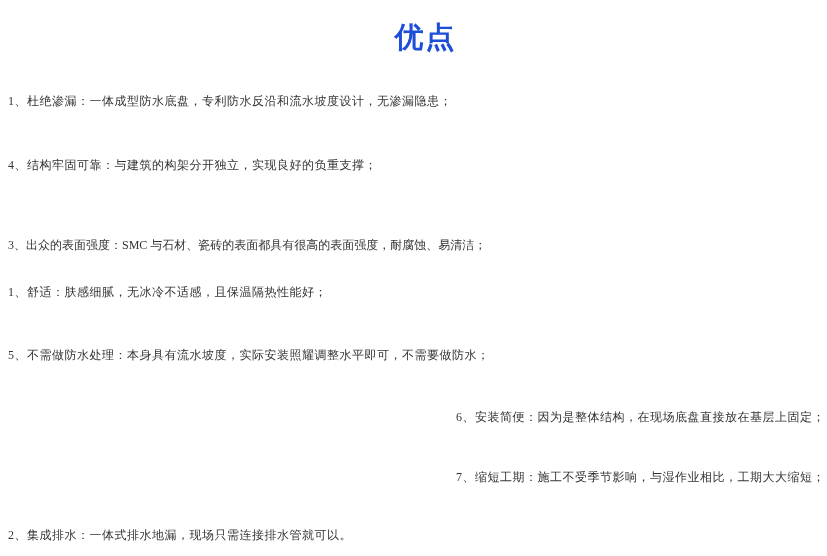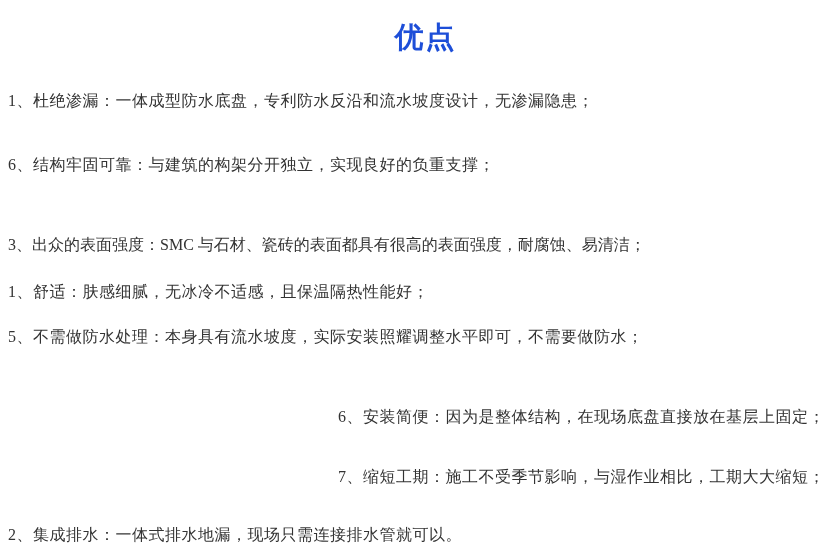--- a/index.html
+++ b/index.html
@@ -33,44 +33,44 @@
     top: 0;
     left: 0;
     width: 100%;
     height: 100%;
   }
   .item {
     position: absolute;
     left: 8px;
     right: 2px;
     margin: 0;
-    font-size: 16px;
+    font-size: 12px;
     line-height: 26px;
     color: #333333;
     letter-spacing: 0.5px;
     white-space: nowrap;
   }
   .item:nth-child(1) { top: 88px;  }
   .item:nth-child(2) { top: 152px; }
   .item:nth-child(3) { top: 208px; letter-spacing: 0px; margin-top: 24px; }
   .item:nth-child(4) { top: 279px; }
-  .item:nth-child(5) { top: 324px; }
+  .item:nth-child(5) { top: 342px; }
   .item:nth-child(6) { top: 404px; text-align: right; }
   .item:nth-child(7) { top: 464px; text-align: right; }
   .item:nth-child(8) { top: 522px; }
 </style>
 </head>
 <body>
 
 <div class="page">
   <h1 class="title">优点</h1>
 
   <div class="content">
     <p class="item">1、杜绝渗漏：一体成型防水底盘，专利防水反沿和流水坡度设计，无渗漏隐患；</p>
-    <p class="item">6、结构牢固可靠：与建筑的构架分开独立，实现良好的负重支撑；</p>
+    <p class="item">4、结构牢固可靠：与建筑的构架分开独立，实现良好的负重支撑；</p>
     <p class="item">3、出众的表面强度：SMC 与石材、瓷砖的表面都具有很高的表面强度，耐腐蚀、易清洁；</p>
     <p class="item">1、舒适：肤感细腻，无冰冷不适感，且保温隔热性能好；</p>
     <p class="item">5、不需做防水处理：本身具有流水坡度，实际安装照耀调整水平即可，不需要做防水；</p>
     <p class="item">6、安装简便：因为是整体结构，在现场底盘直接放在基层上固定；</p>
     <p class="item">7、缩短工期：施工不受季节影响，与湿作业相比，工期大大缩短；</p>
     <p class="item">2、集成排水：一体式排水地漏，现场只需连接排水管就可以。</p>
   </div>
 </div>
 
 </body></html>

